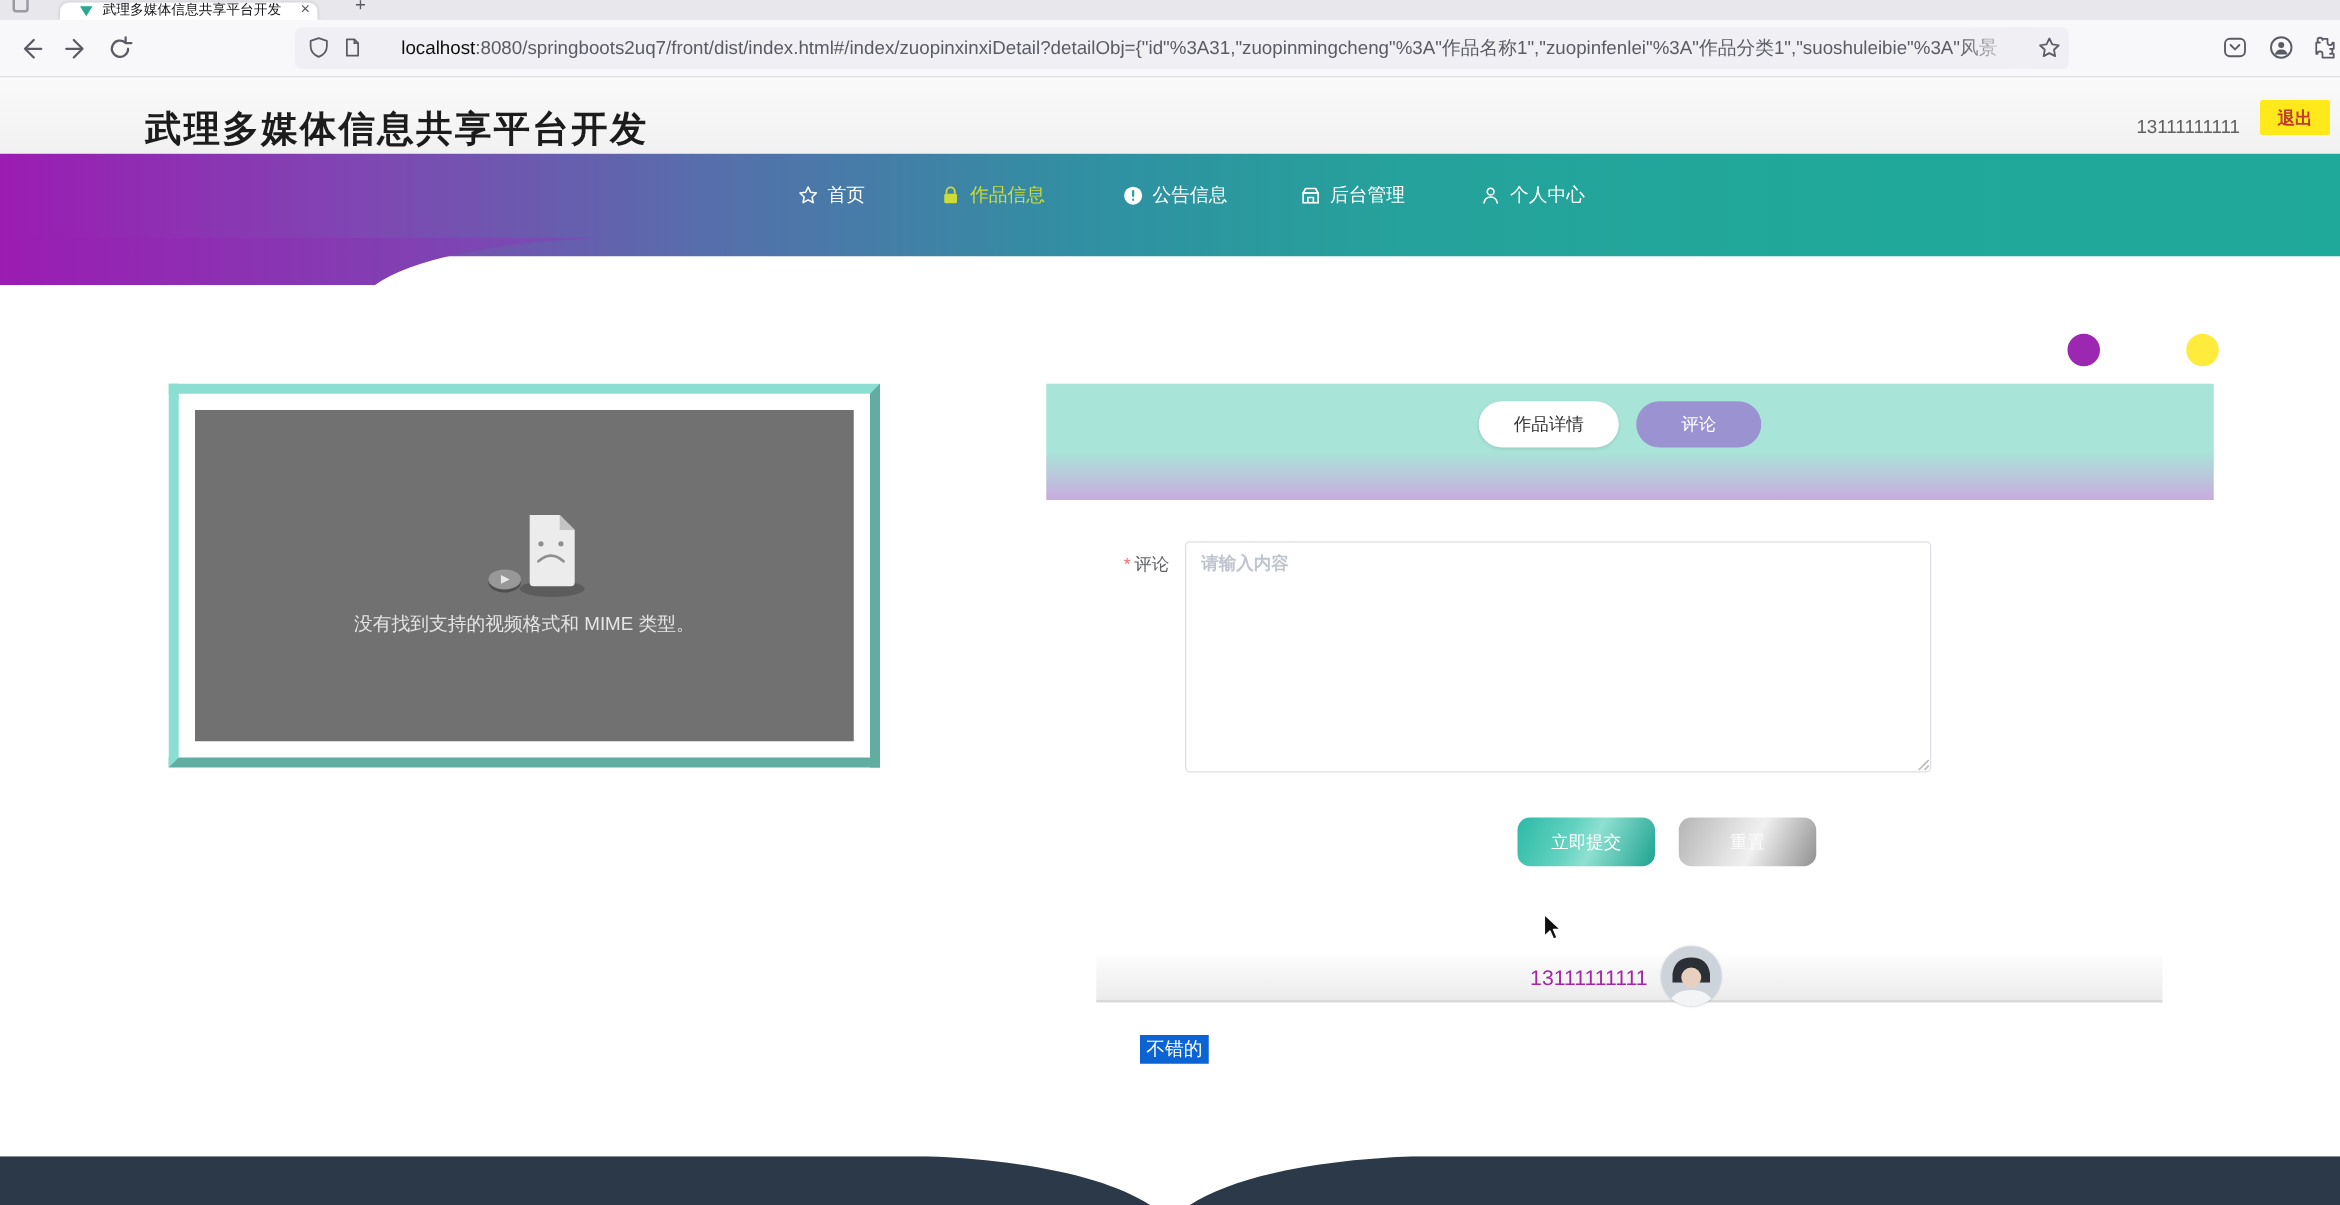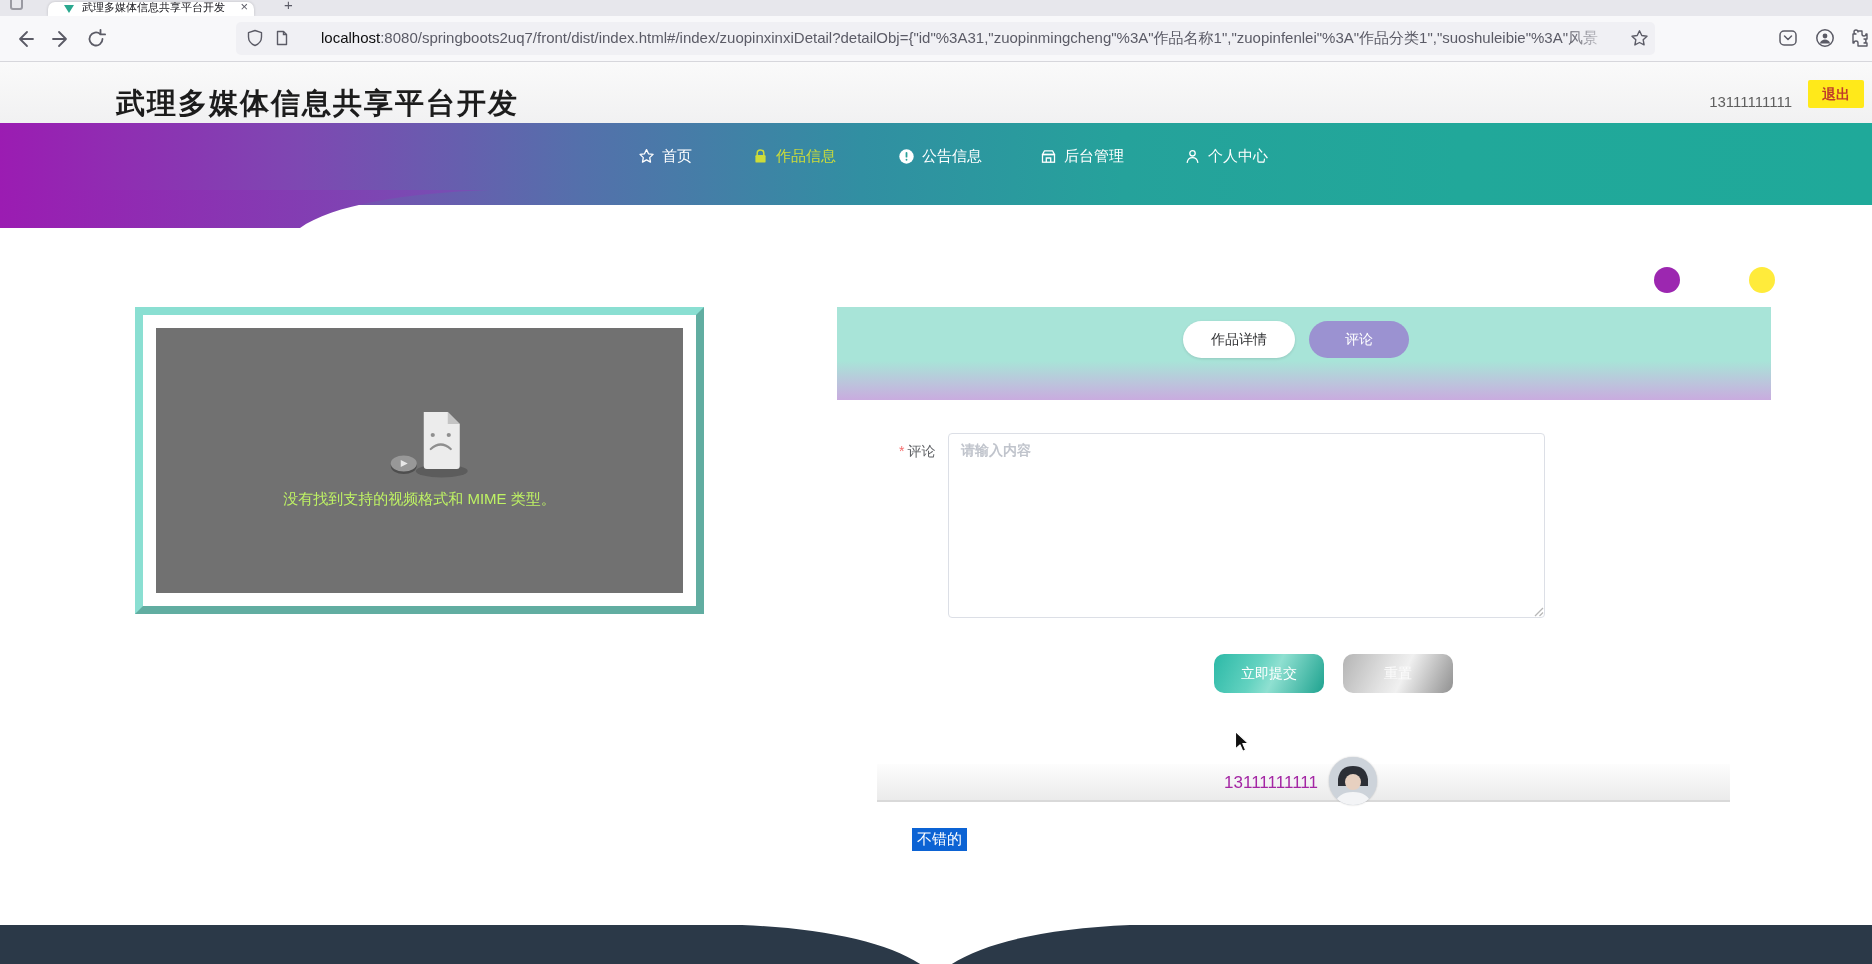--- a/index.html
+++ b/index.html
@@ -56,21 +56,21 @@
   .dot-white  { left:1701px; background:#ffffff; }
   .dot-yellow { left:1749px; background:#ffeb3b; }
   .wedge { position:absolute; left:0; top:190px; }
 
   
   .video-box { position:absolute; left:135px; top:307px; width:569px; height:307px; background:#ffffff;
     border-style:solid; border-width:8px;
     border-color:#8adfd2 #61ada1 #61ada1 #8adfd2; padding:13px; }
   .video-area { position:relative; width:100%; height:100%; background:#717171; }
   .verr-icons { position:absolute; left:50%; top:78px; transform:translateX(-44%); }
-  .verr-text { position:absolute; left:0; top:162px; width:100%; text-align:center; color:#bef264;
+  .verr-text { position:absolute; left:0; top:162px; width:100%; text-align:center; color:#e5e5e5;
     font-size:15px; }
 
   
   .panel-head { position:absolute; left:837px; top:307px; width:934px; height:93px;
     background:linear-gradient(180deg,#a8e4d8 0%,#a8e4d8 58%,#bcc4dc 82%,#c9abdf 100%); }
   .pill { position:absolute; top:14px; height:37px; border-radius:19px; font-size:14px;
     text-align:center; line-height:37px; cursor:pointer; }
   .pill-detail { left:346px; width:112px; background:#ffffff; color:#303133;
     box-shadow:0 1px 3px rgba(0,0,0,.12); }
   .pill-comment { left:472px; width:100px; background:#9b92d1; color:#ffffff; }

